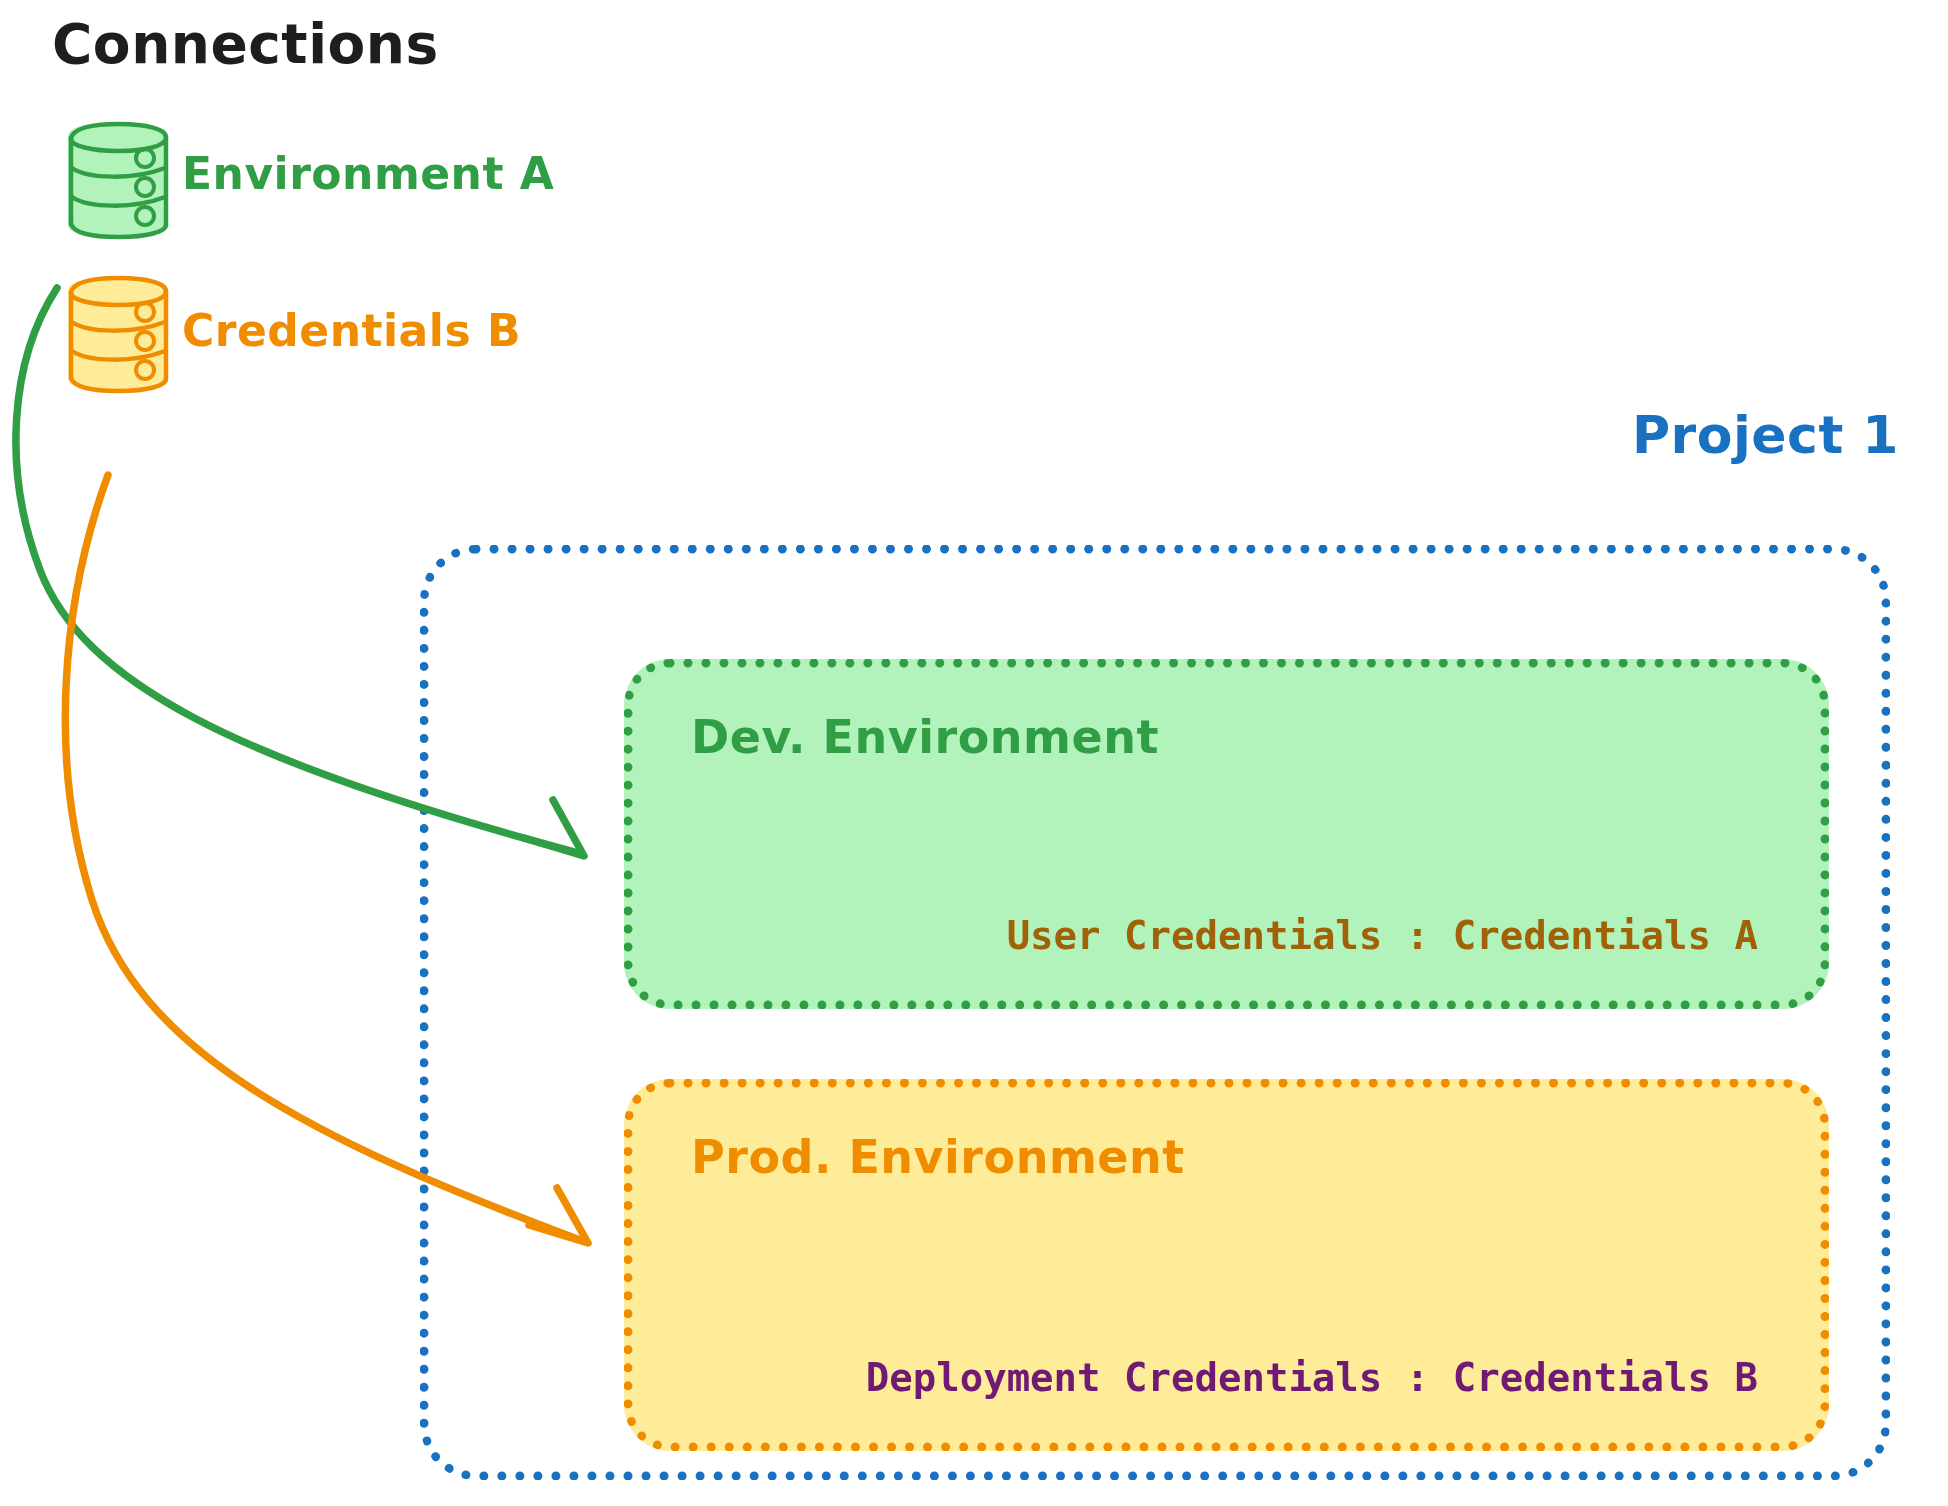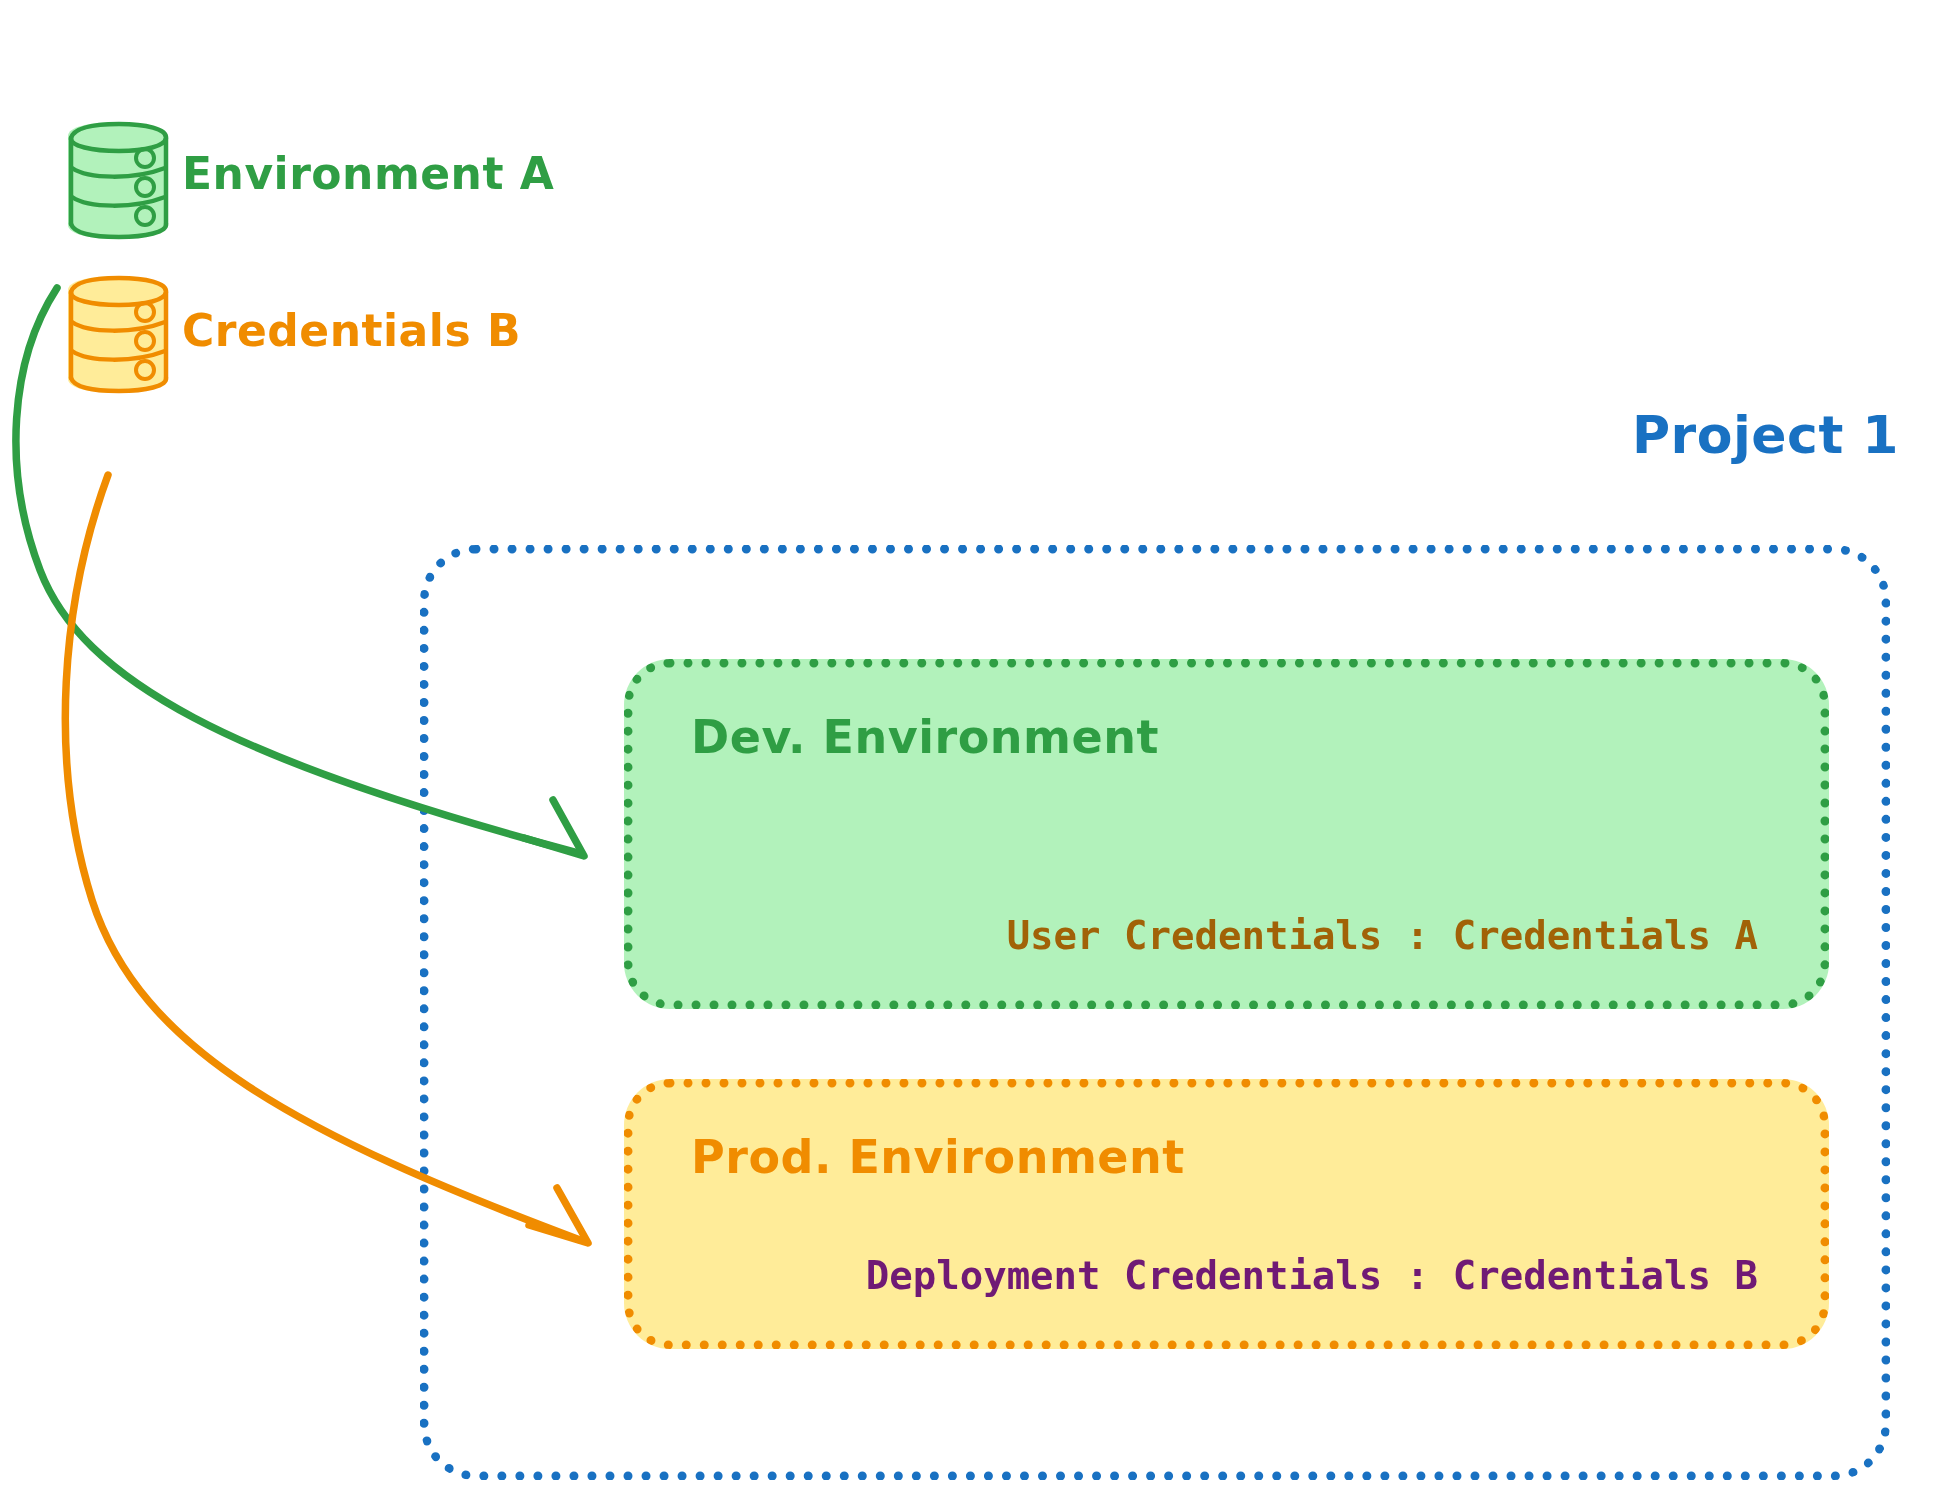--- a/index.html
+++ b/index.html
@@ -82,21 +82,21 @@
     width: 1205px;
     height: 350px;
     background: #b2f2bb;
     border: 9px dotted #2f9e44;
     padding-left: 8px;
   }
   #env-prod {
     left: 615px;
     top: 1070px;
     width: 1205px;
-    height: 270px;
+    height: 372px;
     background: #ffec99;
     border: 9px dotted #f08c00;
   }
 
   .env-title {
     position: absolute;
     left: 58px;
     top: 42px;
     font-size: 46px;
     white-space: nowrap;
@@ -122,20 +122,21 @@
     width: 1948px;
     height: 1506px;
     pointer-events: none;
   }
 </style>
 </head>
 <body>
 
 <div id="stage">
 
+  <div id="title-connections" class="hand">Connections</div>
 
   <svg id="db-a" class="db-icon" viewBox="0 0 115 125">
     <path d="M6 18 C6 9, 28 4, 55 4 C82 4, 104 9, 104 18 L104 107
              C104 116, 82 121, 55 121 C28 121, 6 116, 6 107 Z" fill="#b2f2bb" stroke="none"></path>
     <path d="M9 20 C12 10, 30 6, 57 6 C84 6, 105 11, 104 20 C103 28, 84 33, 57 33
              C30 33, 8 28, 9 20 Z" fill="none" stroke="#2f9e44" stroke-width="4.5" stroke-linecap="round"></path>
     <path d="M9 20 L9 106" fill="none" stroke="#2f9e44" stroke-width="4.5" stroke-linecap="round"></path>
     <path d="M104 20 L104 106" fill="none" stroke="#2f9e44" stroke-width="4.5" stroke-linecap="round"></path>
     <path d="M9 106 C12 115, 30 119, 57 119 C84 119, 105 114, 104 106" fill="none" stroke="#2f9e44" stroke-width="4.5" stroke-linecap="round"></path>
     <path d="M10 50 C26 61, 72 62, 103 50" fill="none" stroke="#2f9e44" stroke-width="4.5" stroke-linecap="round"></path>

